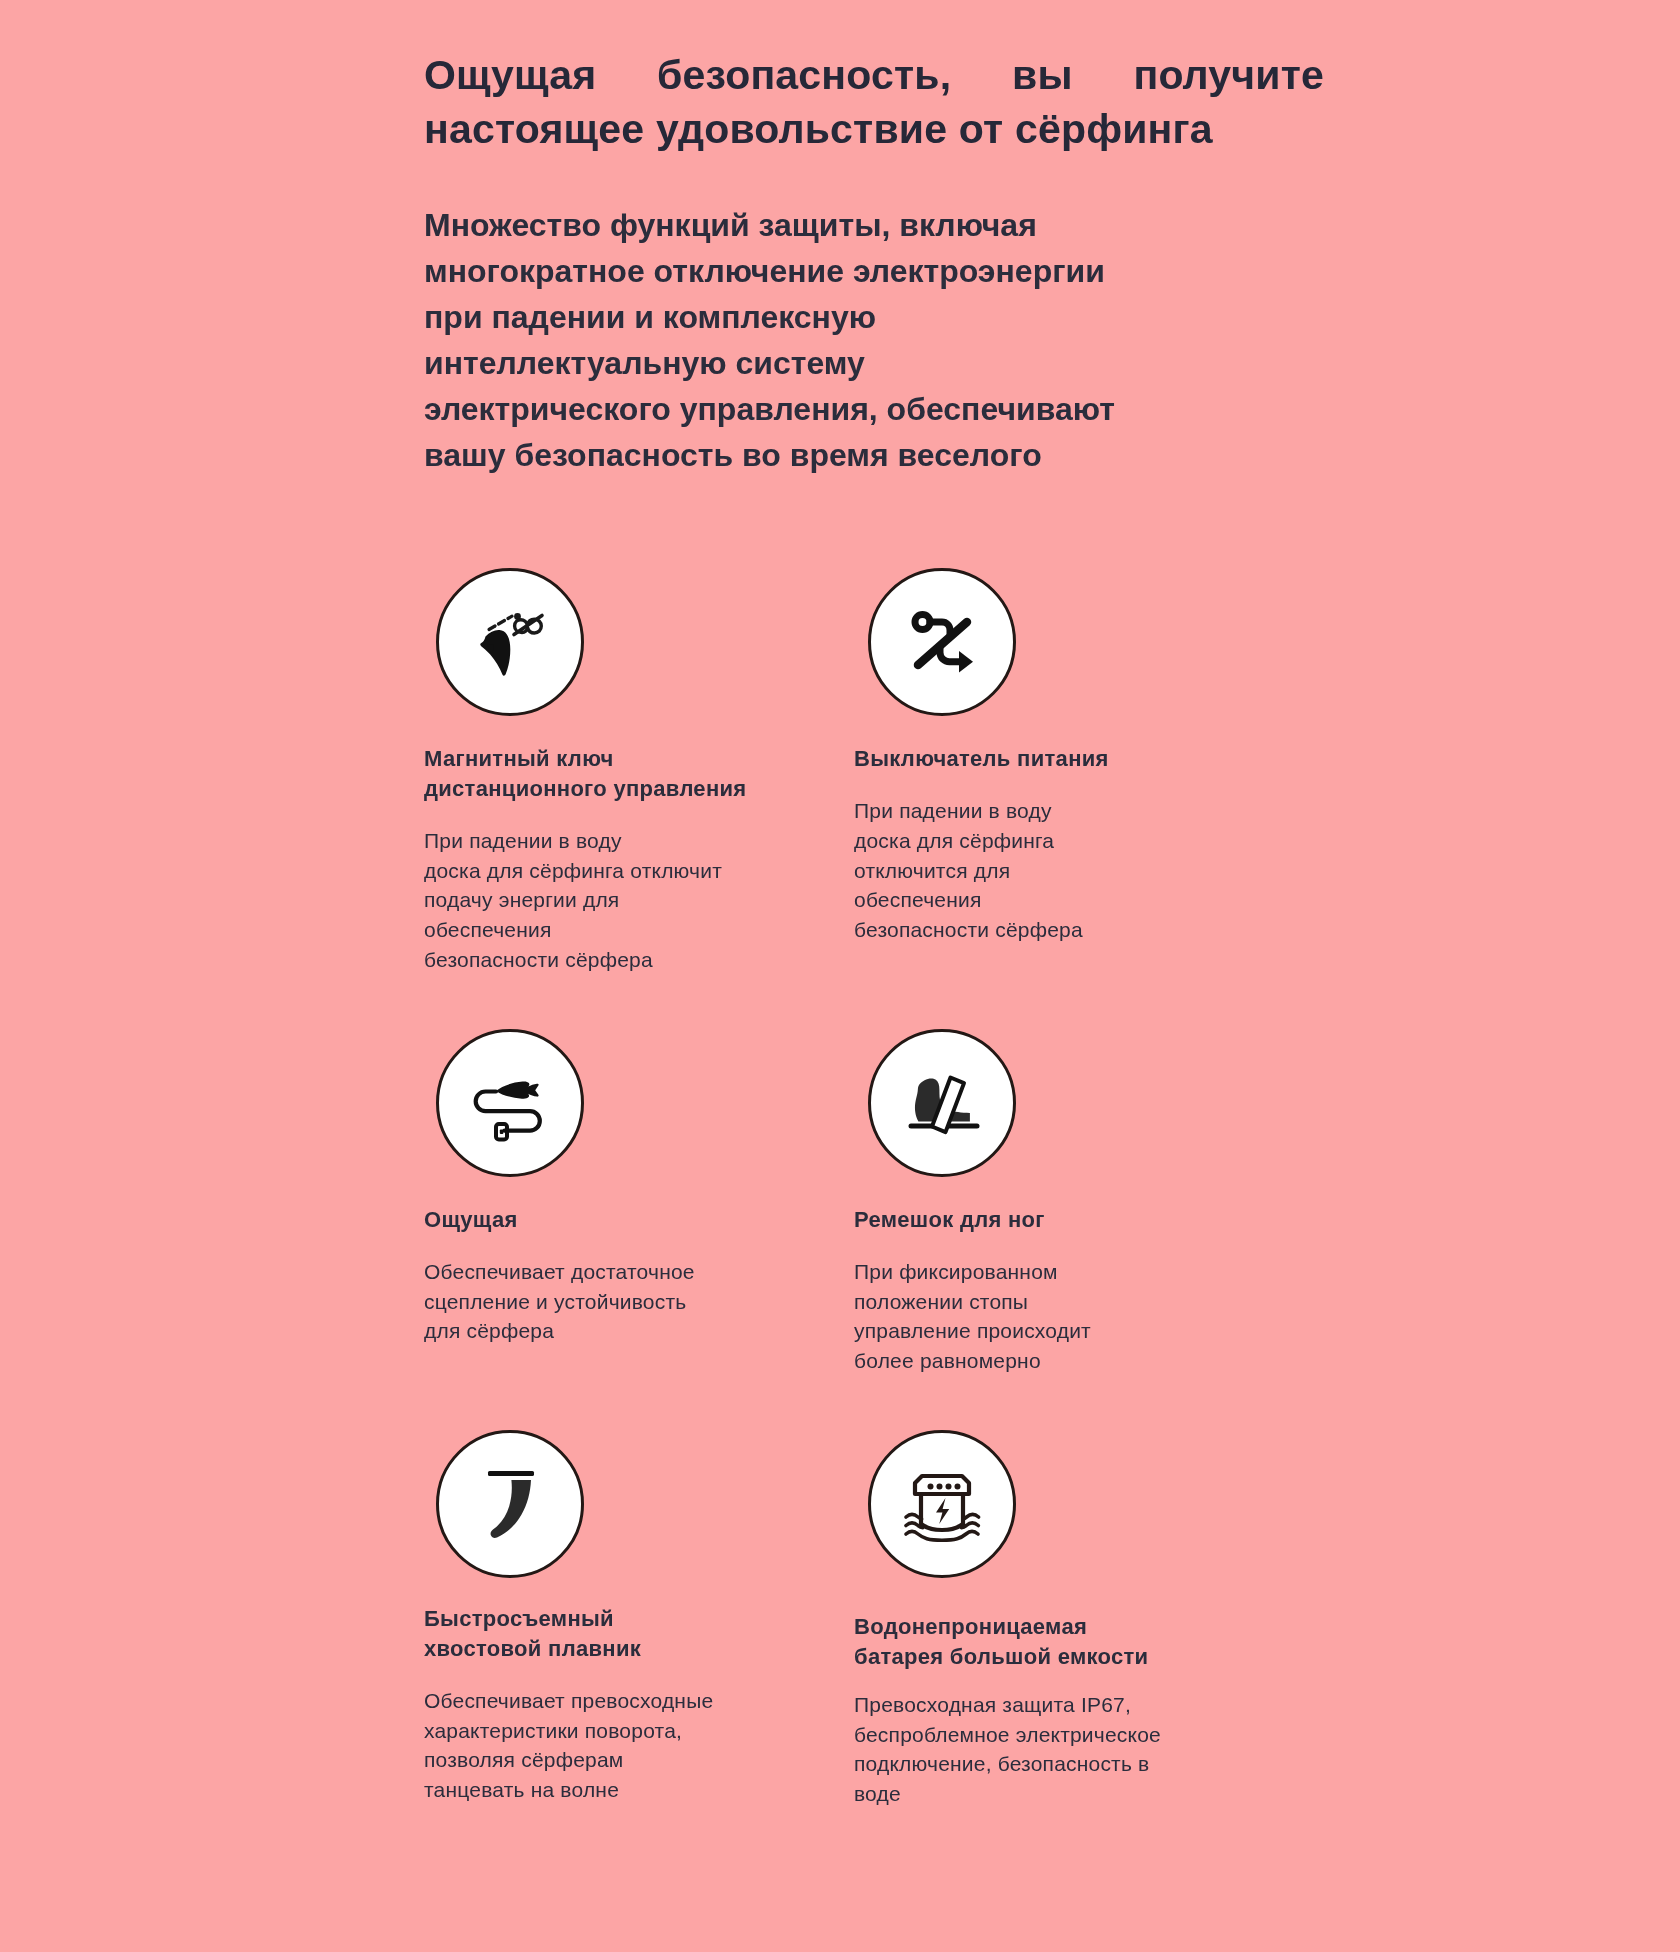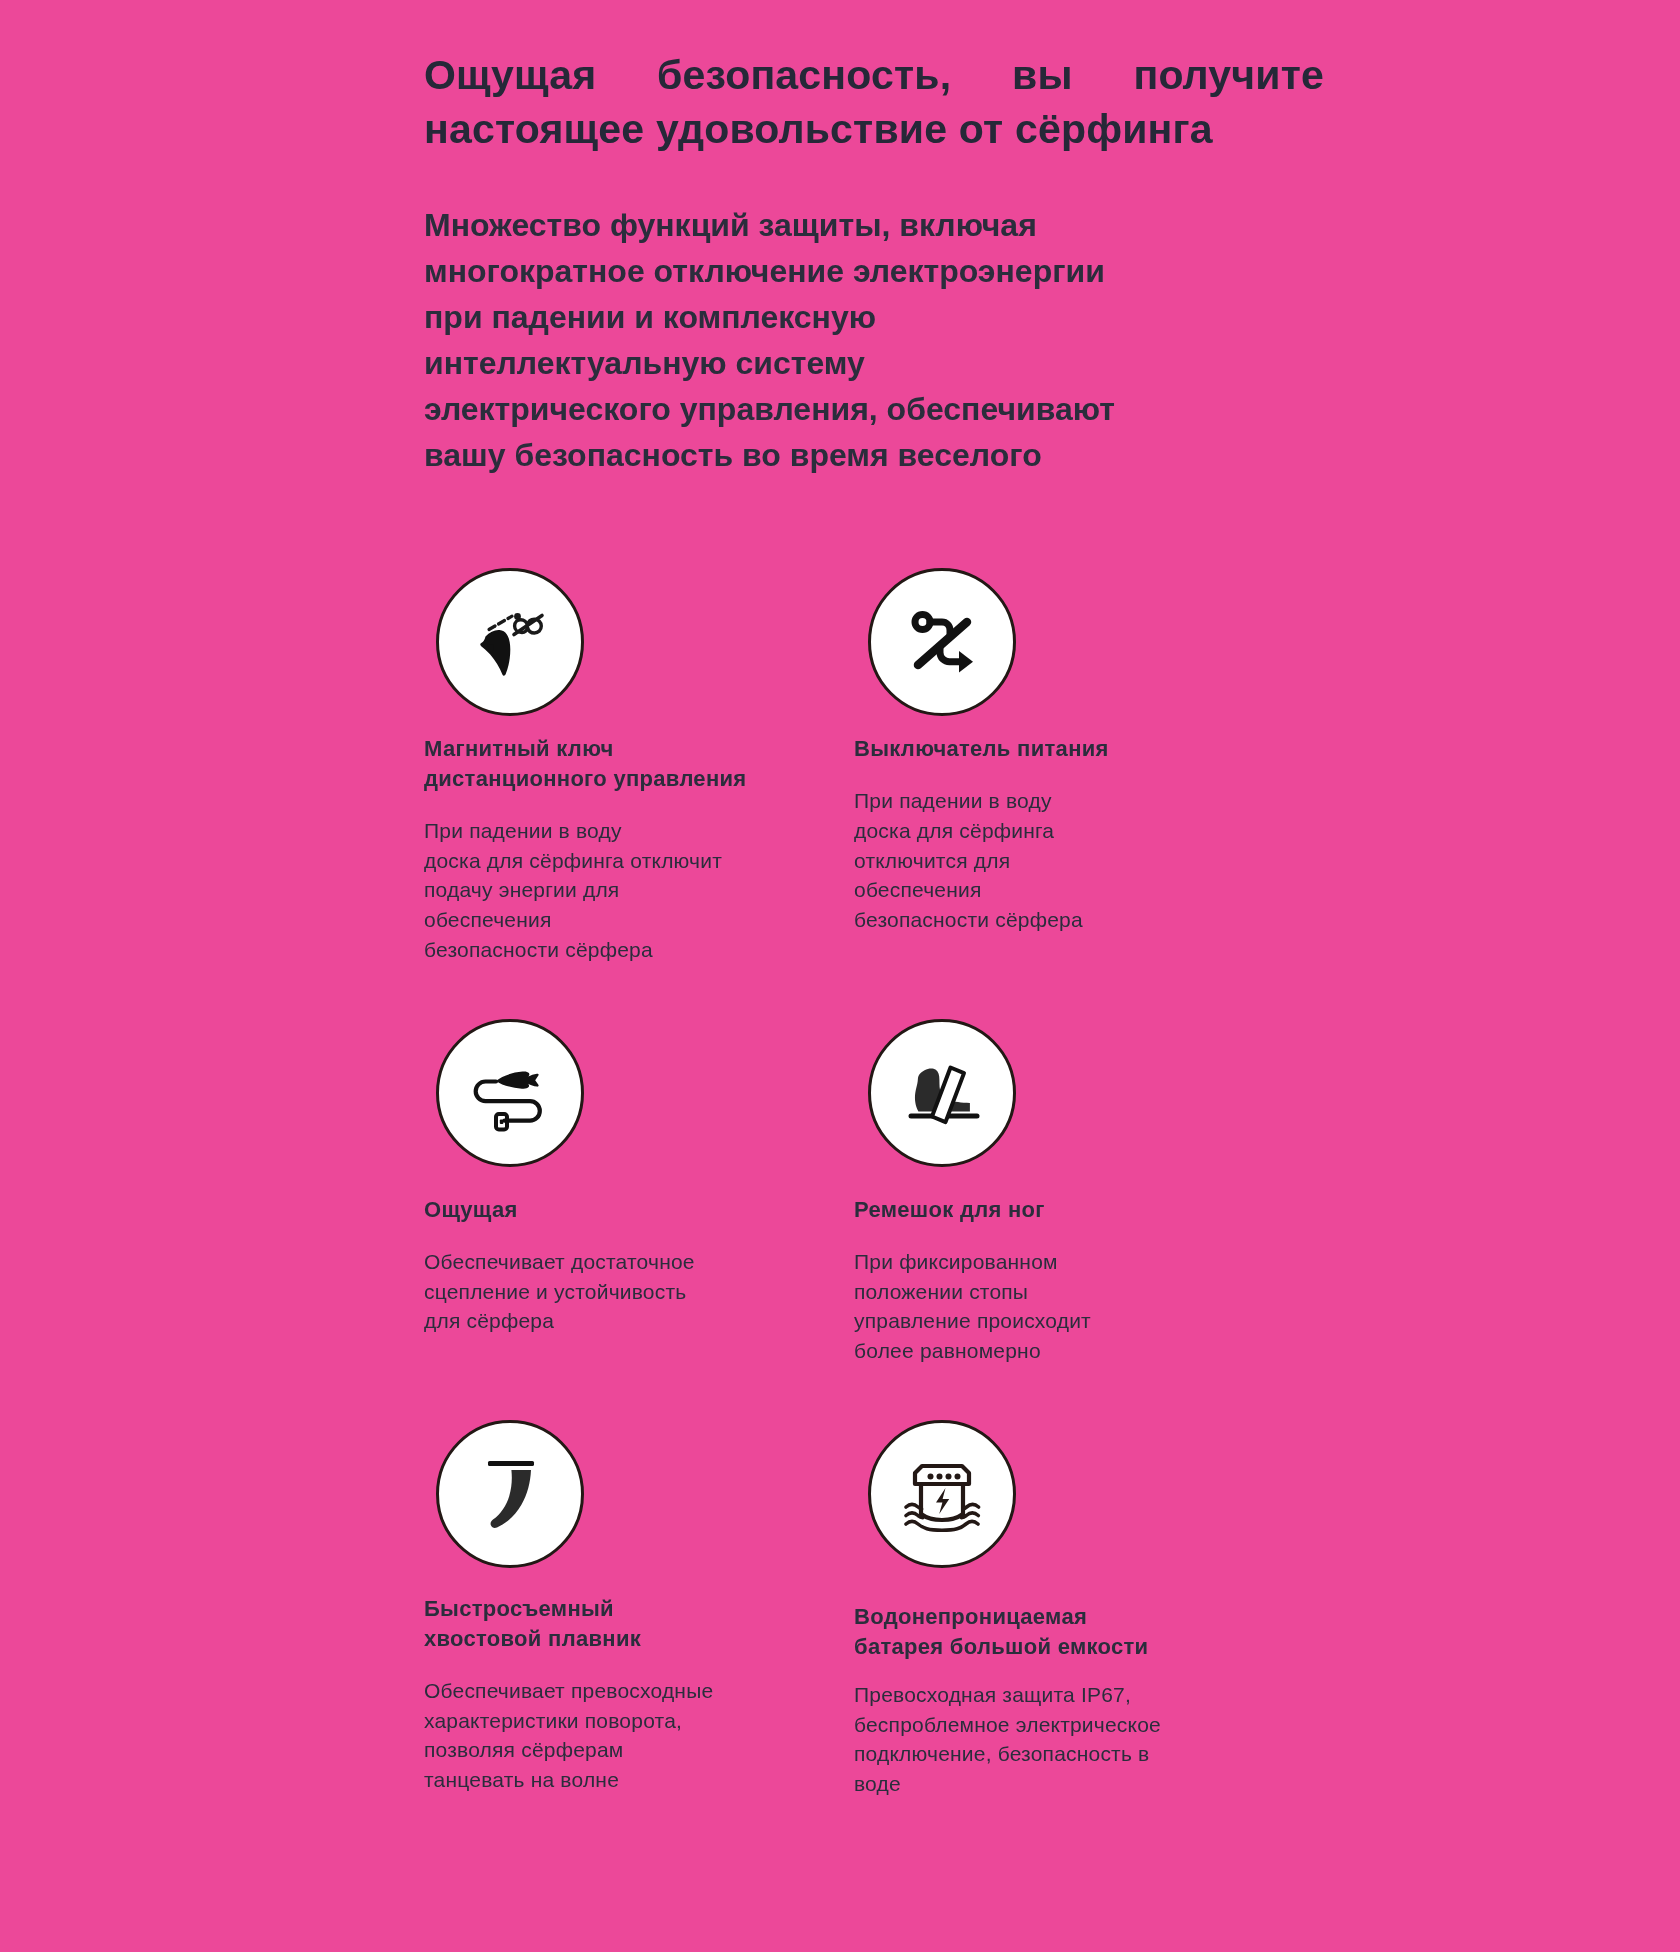--- a/index.html
+++ b/index.html
@@ -14,21 +14,21 @@
     font-family: "Liberation Sans", "DejaVu Sans", sans-serif;
     color: #2b2d3c;
     -webkit-font-smoothing: antialiased;
   }
 
   .page {
     position: relative;
     width: 1680px;
     min-height: 1952px;
     box-sizing: border-box;
-    background: #ec4899;
+    background: #fca5a5;
     overflow: hidden;
   }
 
   
   .headline-wrap {
     position: absolute;
     left: 424px;
     top: 48px;
     width: 900px;
   }
@@ -126,21 +126,21 @@
     font-size: 21px;
     line-height: 1.42;
     font-weight: 400;
     color: #2b2d3c;
     letter-spacing: 0.2px;
     font-family: "Liberation Sans", sans-serif;
   }
   .feature-desc .d-line { display: block; }
 
   
-  .row-1 .feature-title { margin-top: 18px; }
+  .row-1 .feature-title { margin-top: 28px; }
   .row-2 .feature-title { margin-top: 28px; }
   .row-3 .feature-title { margin-top: 26px; }
   .row-3 .col-right .feature-title { margin-top: 34px; }
   .row-3 .col-right .feature-desc { margin-top: 18px; }
   .row-2 .feature-desc { }
 
   .spacer-block { height: 54px; }
 </style>
 </head>
 <body>

